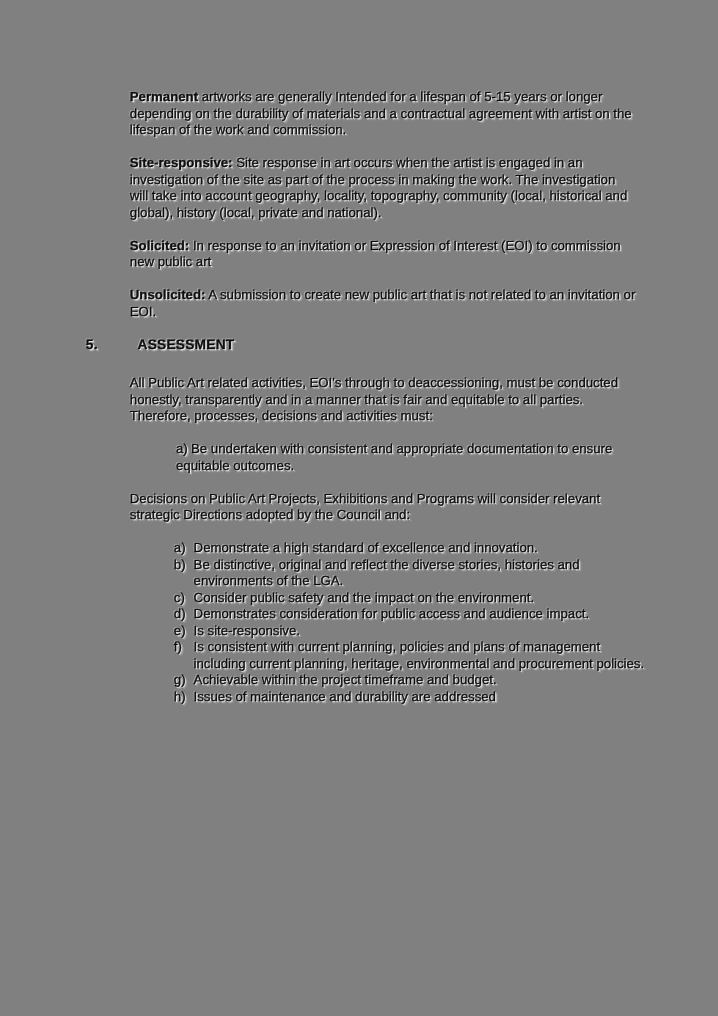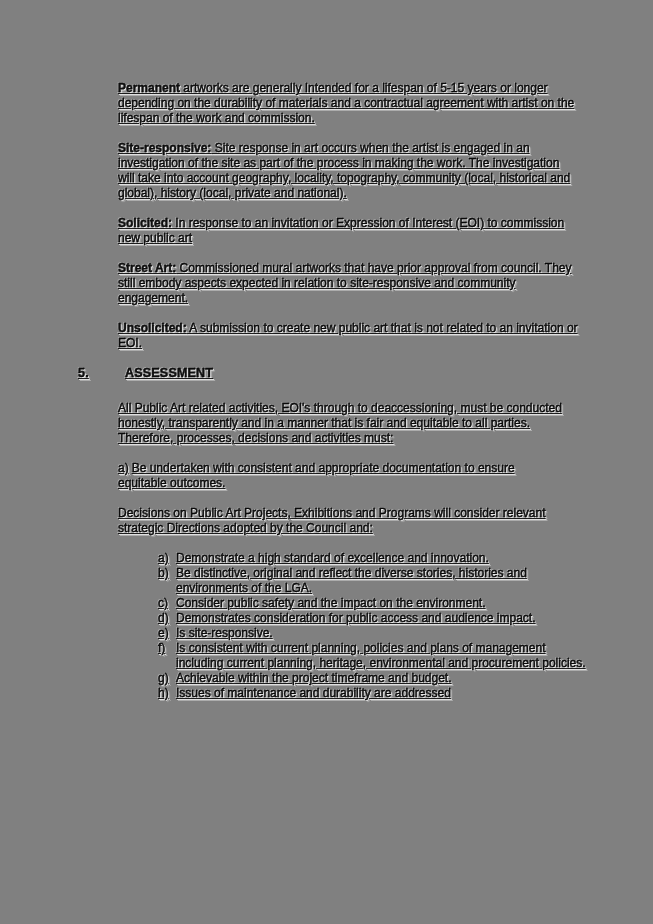--- a/index.html
+++ b/index.html
@@ -16,38 +16,37 @@
     padding: 81px 0 0 78px;
     width: 653px;
     height: 924px;
     font-size: 12px;
     line-height: 15px;
     -webkit-text-stroke: 0.3px rgba(0,0,0,0.8);
     text-shadow:
       1px 1px 0 rgba(255,255,255,0.75),
       -1px -1px 0 rgba(255,255,255,0.30),
       2px 2px 1px rgba(255,255,255,0.35);
-    text-decoration: underline;
   }
   p { margin: 0; }
   .para {
     margin: 0 0 15px 40px;
     width: 460px;
   }
   .term { font-weight: bold; }
   .heading {
     display: flex;
     margin: 2px 0 20px 0;
     font-weight: bold;
     font-size: 12.5px;
     letter-spacing: 0.2px;
   }
   .hnum { width: 47px; flex: none; }
   .list1 {
-    margin: 8px 0 15px 40px;
+    margin: 8px 0 15px 82px;
     width: 404px;
   }
   .li1 { margin: 0; }
   .li1 .lbl { margin-right: 3px; }
   .list2 {
     margin: 0 0 0 80px;
     width: 430px;
   }
   .li2 { display: flex; }
   .li2 .lbl { width: 18px; flex: none; }
@@ -57,21 +56,20 @@
 <body>
 
 <div class="doc">
 
   <p class="para"><span class="term">Permanent</span><span> artworks are generally Intended for a lifespan of 5-15 years or longer depending on the durability of materials and a contractual agreement with artist on the lifespan of the work and commission.</span></p>
 
   <p class="para"><span class="term">Site-responsive:</span><span> Site response in art occurs when the artist is engaged in an investigation of the site as part of the process in making the work. The investigation will take into account geography, locality, topography, community (local, historical and global), history (local, private and national).</span></p>
 
   <p class="para"><span class="term">Solicited:</span><span> In response to an invitation or Expression of Interest (EOI) to commission new public art</span></p>
 
-  <p class="para"><span class="term">Street Art:</span><span> Commissioned mural artworks that have prior approval from council. They still embody aspects expected in relation to site-responsive and community engagement.</span></p>
 
 
   <p class="para"><span class="term">Unsolicited:</span><span> A submission to create new public art that is not related to an invitation or EOI.</span></p>
 
   <div class="heading">
     <span class="hnum">5.</span>
     <span class="htitle">ASSESSMENT</span>
   </div>
 
   <p class="para">All Public Art related activities, EOI's through to deaccessioning, must be conducted honestly, transparently and in a manner that is fair and equitable to all parties. Therefore, processes, decisions and activities must:</p>

